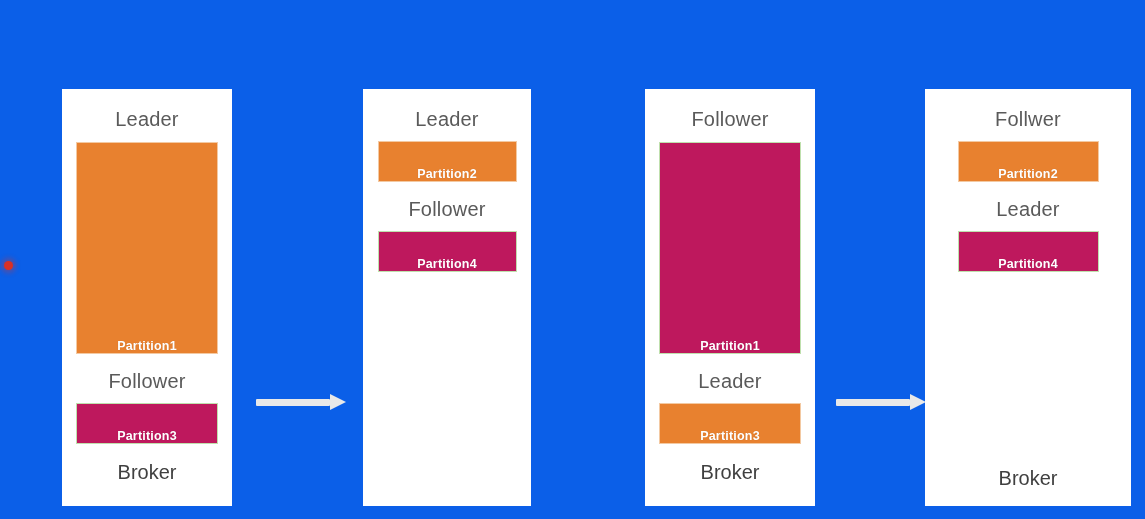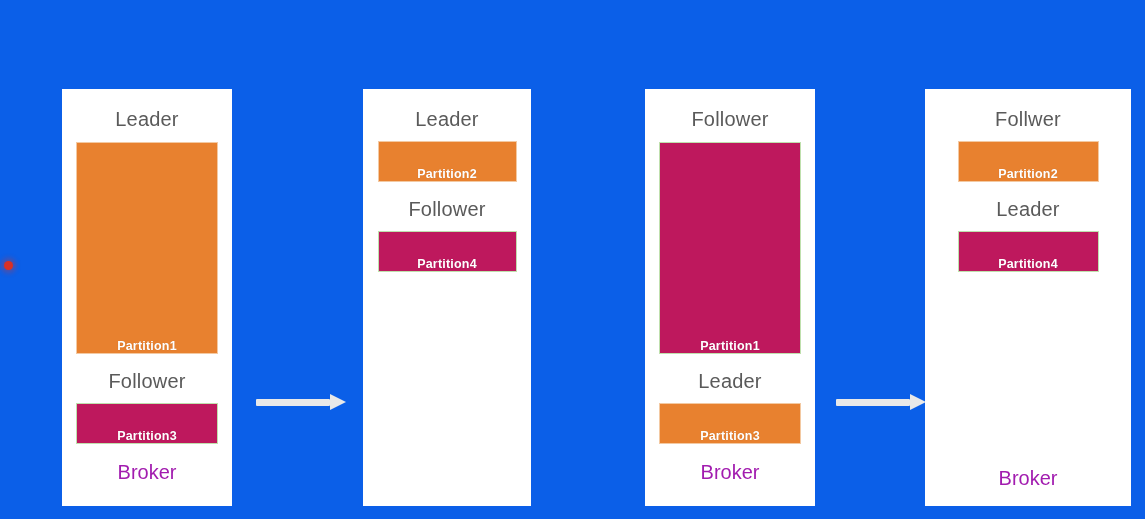--- a/index.html
+++ b/index.html
@@ -44,21 +44,21 @@
     color: #ffffff;
     font-size: 12.5px;
     font-weight: bold;
     letter-spacing: .2px;
     text-shadow: 0 0 1px rgba(0,0,0,.18);
   }
   .partition-box.orange { background: #E8812F; border: 1px solid #f3c9a2; }
   .partition-box.green  { background: #be185d; border: 1px solid #bfe0ad; }
 
   .broker-name {
-    color: #a21caf;
+    color: #404040;
     font-size: 20px;
     line-height: 1;
     text-align: center;
     white-space: nowrap;
   }
 
   
   .arrow {
     position: absolute;
     height: 16px;

